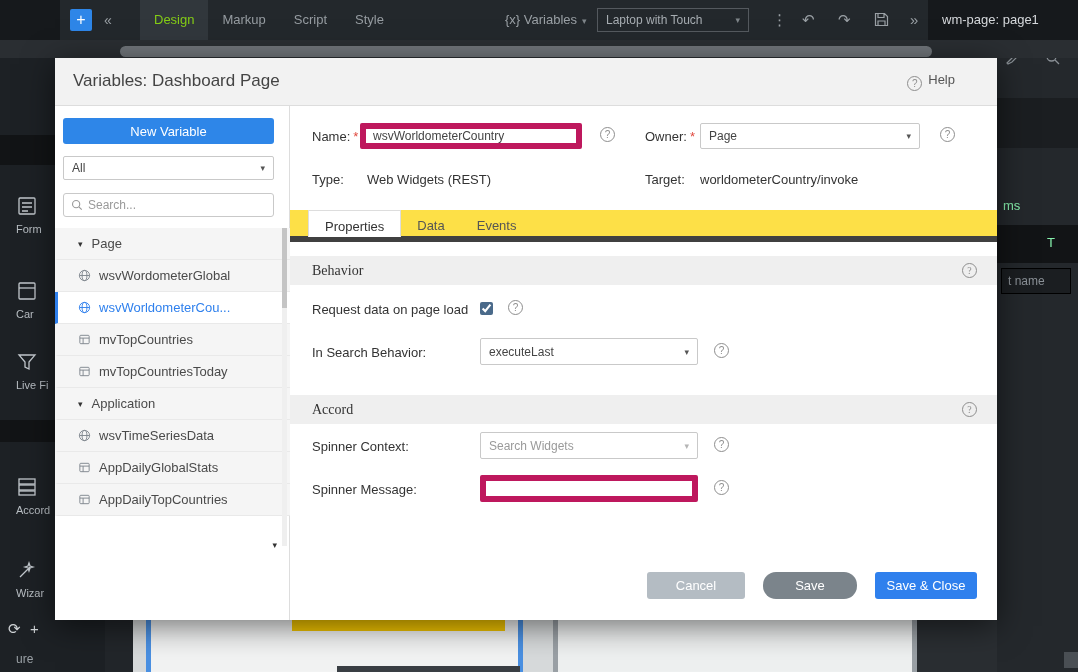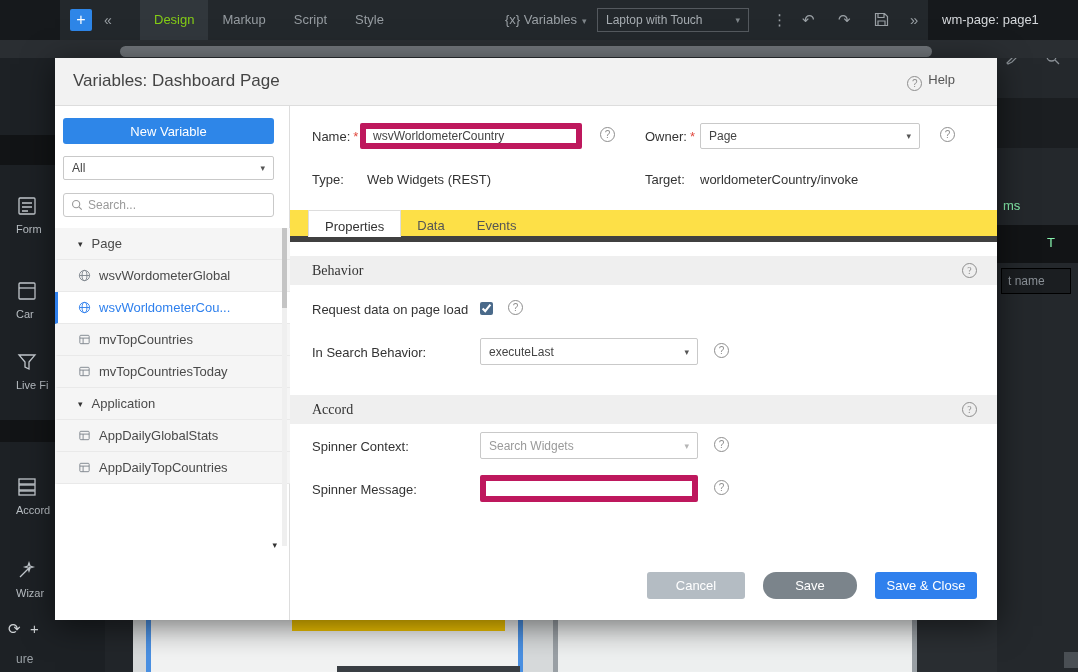--- a/index.html
+++ b/index.html
@@ -291,20 +291,30 @@
             </span>
           <span>mvTopCountriesToday</span>
         </div>
         <div class="vrow group">
           <span class="gcaret">▾</span>
           <span>Application</span>
         </div>
         <div class="vrow">
           <span class="vicon">
               <svg width="13" height="13" viewBox="0 0 14 14">
+                <circle cx="7" cy="7" r="5.5" fill="none" stroke="currentColor"></circle>
+                <ellipse cx="7" cy="7" rx="2.6" ry="5.5" fill="none" stroke="currentColor"></ellipse>
+                <path d="M1.5 7h11" stroke="currentColor" fill="none"></path>
+              </svg>
+            </span>
+          <span>wsvTimeSeriesData</span>
+        </div>
+        <div class="vrow">
+          <span class="vicon">
+              <svg width="13" height="13" viewBox="0 0 14 14">
                 <rect x="2" y="2.5" width="10" height="9" rx="1" fill="none" stroke="currentColor"></rect>
                 <path d="M2 5.5h10 M5.5 5.5v6" stroke="currentColor" fill="none"></path>
               </svg>
             </span>
           <span>AppDailyGlobalStats</span>
         </div>
         <div class="vrow">
           <span class="vicon">
               <svg width="13" height="13" viewBox="0 0 14 14">
                 <rect x="2" y="2.5" width="10" height="9" rx="1" fill="none" stroke="currentColor"></rect>

